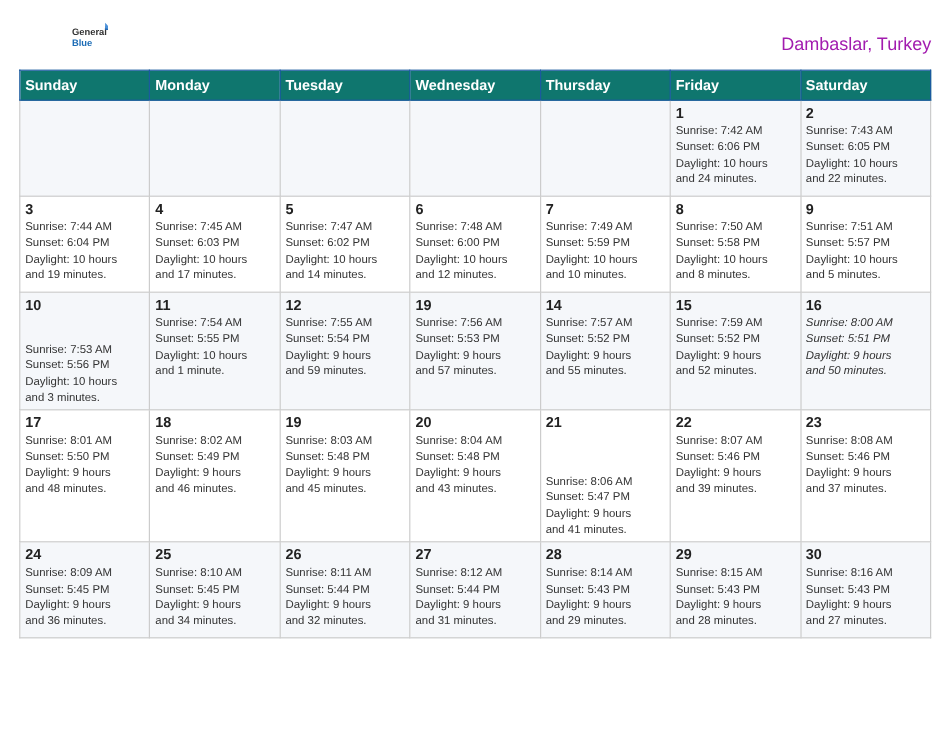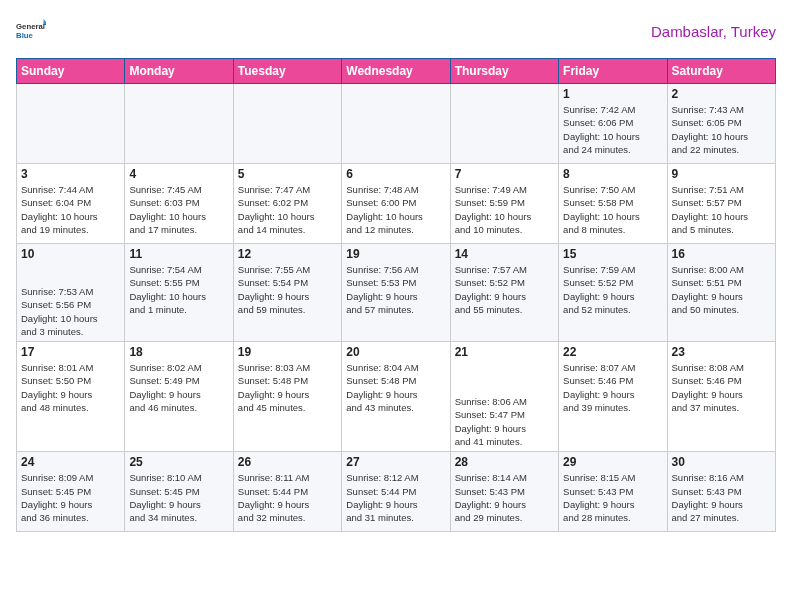--- a/index.html
+++ b/index.html
@@ -5,23 +5,24 @@
     * { margin: 0; padding: 0; box-sizing: border-box; }
     body {
       font-family: Arial, sans-serif;
       background: #fff;
       width: 792px;
       min-height: 612px;
       padding: 16px;
     }
     .header {
       display: flex;
-      align-items: center;
+      align-items: flex-end;
       justify-content: space-between;
       margin-bottom: 12px;
+      margin-left: 44px;
     }
     .logo {
       display: flex;
       align-items: center;
       gap: 4px;
     }
     .logo-text {
       display: flex;
       flex-direction: column;
       line-height: 1.1;
@@ -41,21 +42,21 @@
     .location {
       font-size: 15px;
       color: #a21caf;
     }
     table {
       width: 100%;
       border-collapse: collapse;
       table-layout: fixed;
     }
     thead tr th {
-      background: #ec4899;
+      background: #0f766e;
       color: #fff;
       font-size: 12px;
       font-weight: bold;
       padding: 5px 4px;
       text-align: left;
       border: 1px solid #1a5a9e;
     }
     tbody tr td {
       border: 1px solid #ccc;
       vertical-align: top;
@@ -222,21 +223,21 @@
         </td>
         <td>
           <span class="day-number">15</span>
           <div class="day-info" style="white-space: pre-line;">Sunrise: 7:59 AM
 Sunset: 5:52 PM
 Daylight: 9 hours
 and 52 minutes.</div>
         </td>
         <td>
           <span class="day-number">16</span>
-          <div class="day-info" style="white-space: pre-line;">Sunrise: 8:00 AM
+          <div class="day-info" style="white-space: pre-line; font-style: italic;">Sunrise: 8:00 AM
 Sunset: 5:51 PM
 Daylight: 9 hours
 and 50 minutes.</div>
         </td>
       </tr>
       <tr>
         <td>
           <span class="day-number">17</span>
           <div class="day-info" style="white-space: pre-line;">Sunrise: 8:01 AM
 Sunset: 5:50 PM

